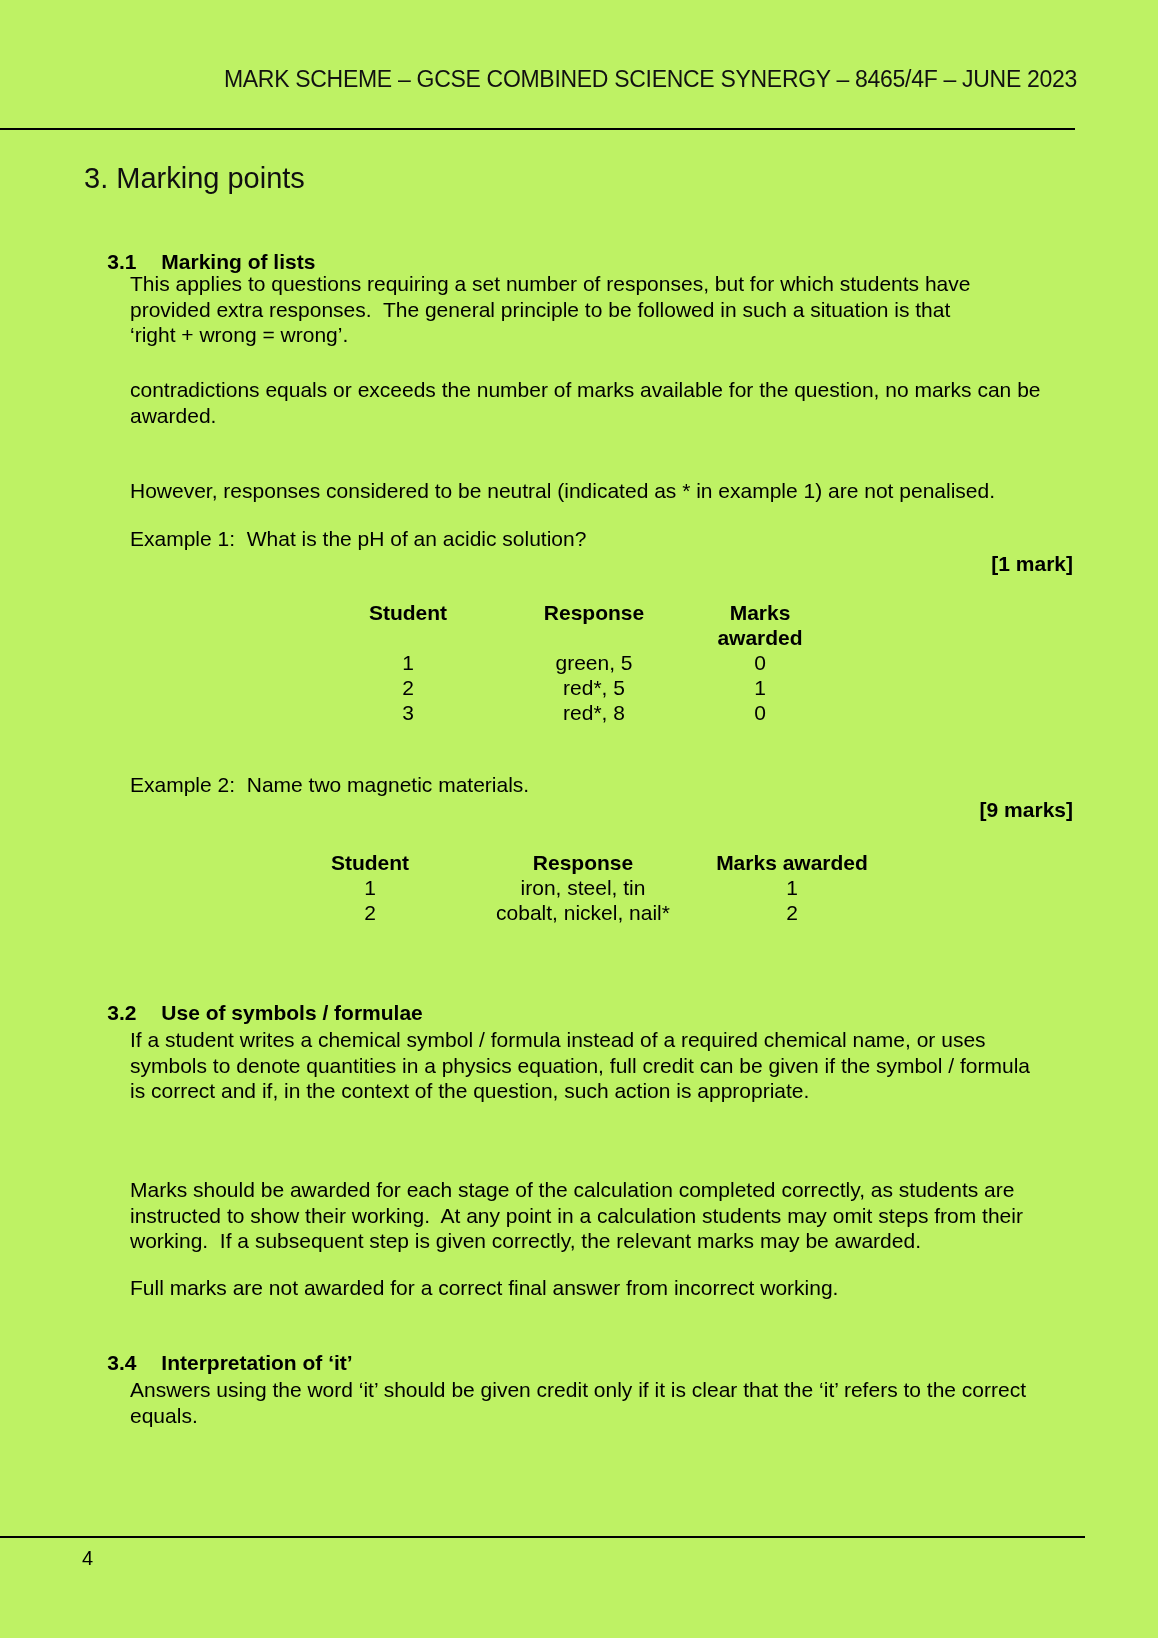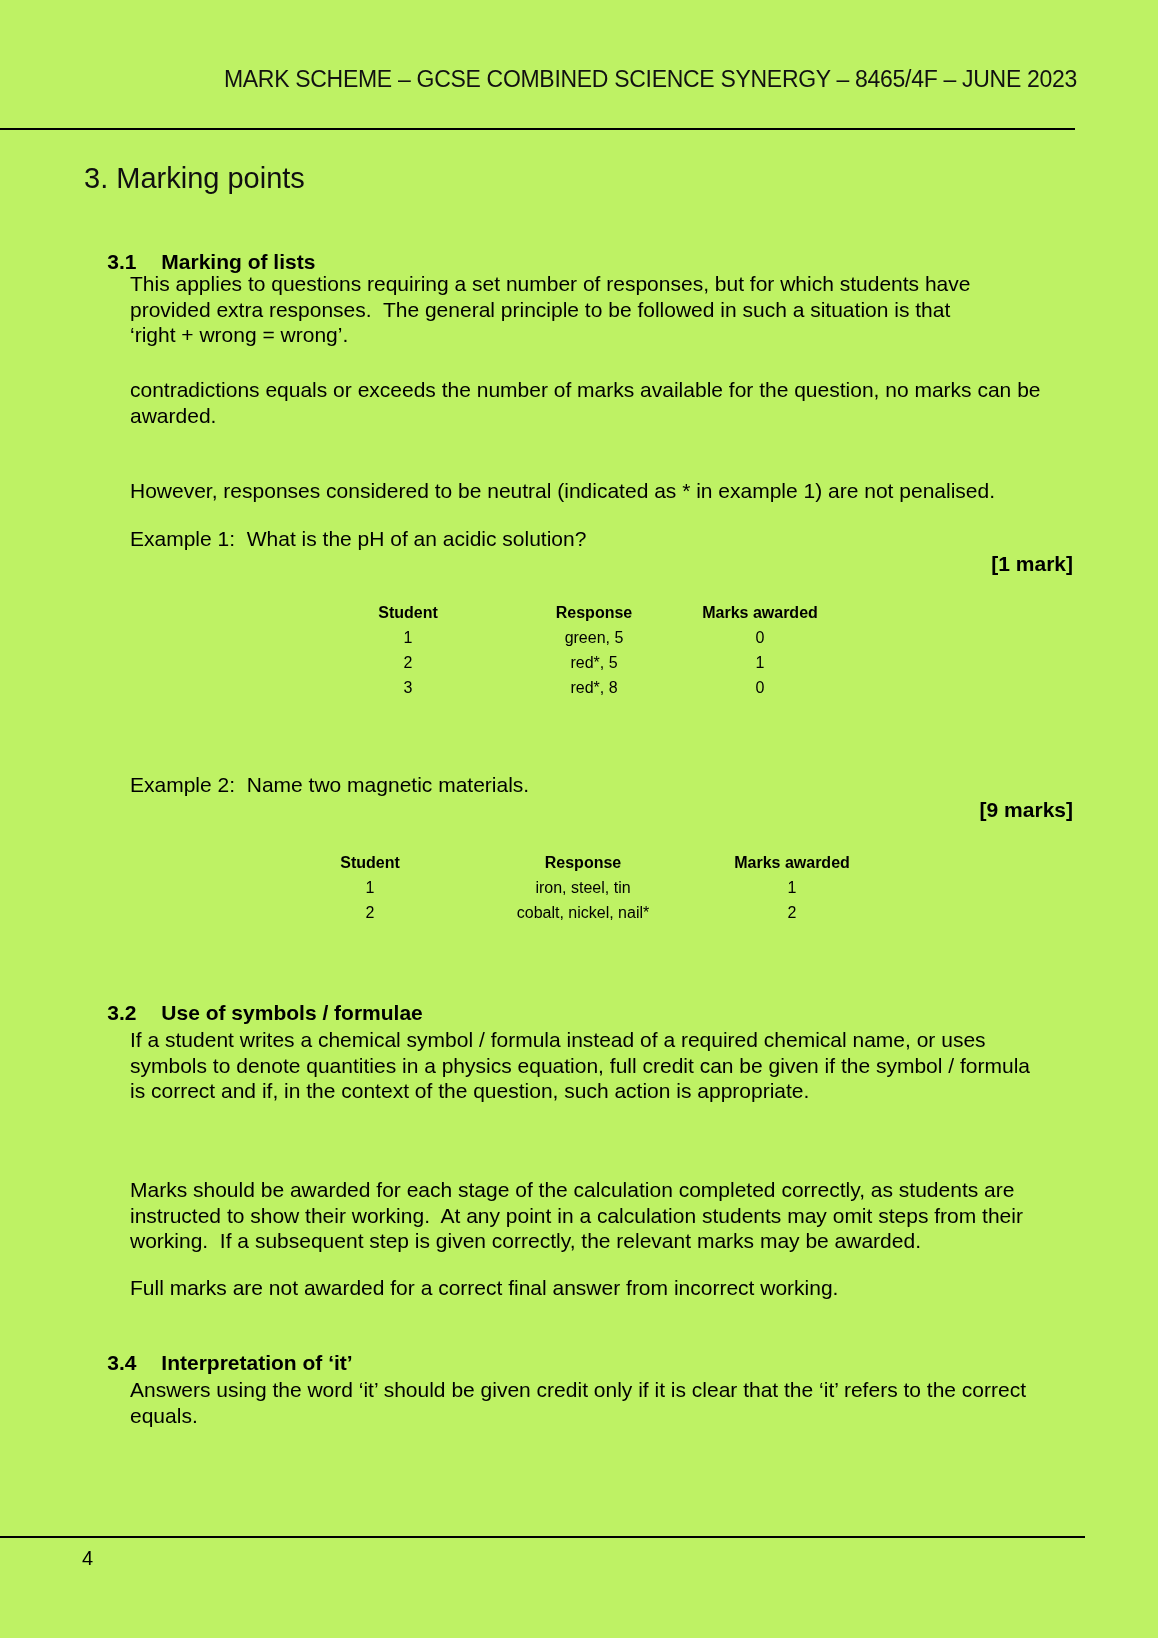--- a/index.html
+++ b/index.html
@@ -60,21 +60,21 @@
     right: 85px;
     font-size: 21px;
     line-height: 25.5px;
     font-weight: bold;
     white-space: pre;
   }
   table.tbl {
     position: absolute;
     border-collapse: collapse;
     table-layout: fixed;
-    font-size: 16px;
+    font-size: 21px;
   }
   table.tbl th, table.tbl td {
     padding: 0;
     margin: 0;
     text-align: center;
     vertical-align: top;
     line-height: 25px;
     font-weight: normal;
     white-space: normal;
   }

